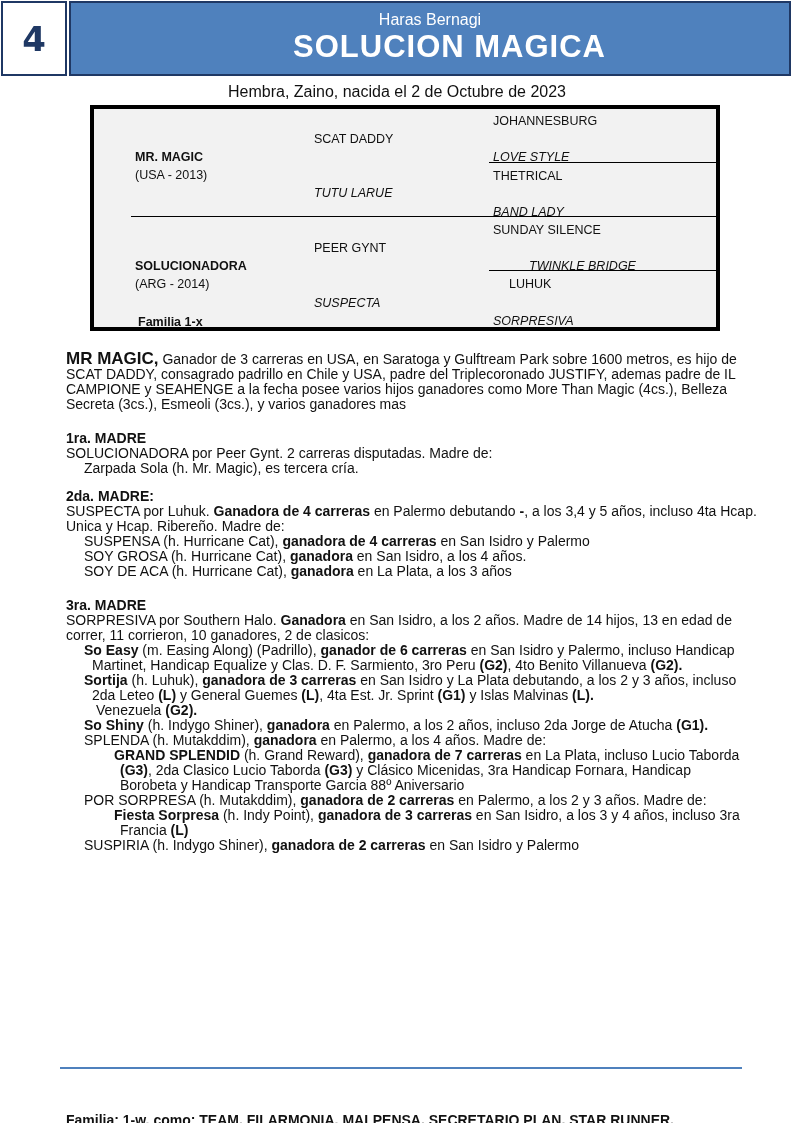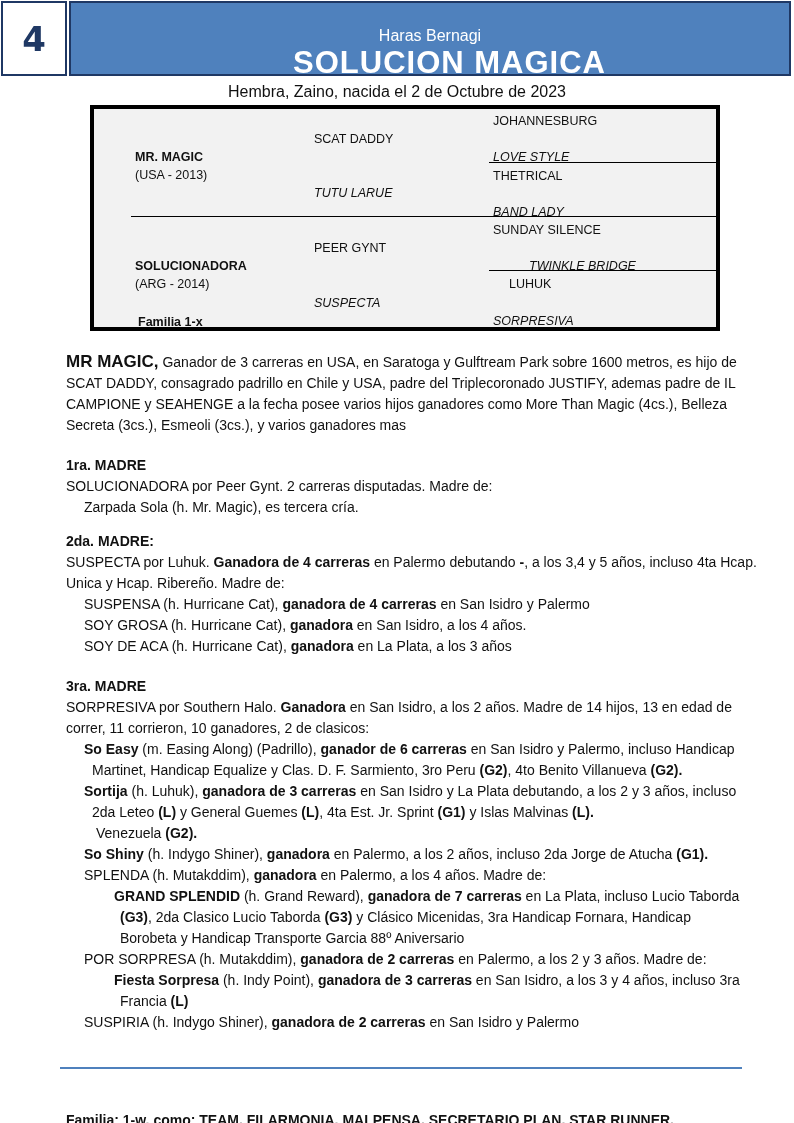--- a/index.html
+++ b/index.html
@@ -6,33 +6,33 @@
   body { width: 794px; height: 1123px; position: relative; overflow: hidden;
          font-family: "Liberation Sans", sans-serif; color: #111; }
 
   .lot-box { position: absolute; left: 1px; top: 1px; width: 66px; height: 75px;
              border: 2px solid #1f3864; background: #fff; box-sizing: border-box;
              display: flex; align-items: center; justify-content: center;
              font-family: "DejaVu Sans", sans-serif; font-weight: bold; font-size: 34px; color: #1f3864; }
   .banner { position: absolute; left: 69px; top: 1px; width: 722px; height: 75px;
             background: #4f81bd; border: 2px solid #1f3864; box-sizing: border-box;
             color: #fff; text-align: center; }
-  .banner .haras { margin-top: 24px; font-size: 16px; }
+  .banner .haras { margin-top: 8px; font-size: 16px; }
   .banner .horse { font-size: 31px; font-weight: bold; letter-spacing: 1px; margin-top: 0px; padding-left: 39px; }
 
   .subtitle { position: absolute; left: 0; width: 794px; top: 83px; text-align: center; font-size: 16px; }
 
   .pedigree { position: absolute; left: 90px; top: 105px; width: 630px; height: 226px;
               border: 4px solid #000; box-sizing: border-box; background: #f2f2f2; }
   .ped-text { position: absolute; font-size: 12.5px; white-space: nowrap; }
   .b { font-weight: bold; }
   .i { font-style: italic; }
   .hline { position: absolute; height: 1px; background: #000; }
 
-  .content { position: absolute; left: 66px; top: 351px; width: 700px; font-size: 14px; line-height: 21px; }
+  .content { position: absolute; left: 66px; top: 351px; width: 700px; font-size: 14px; line-height: 15px; }
   .content p { margin: 0; }
   .intro-name { font-size: 17px; font-weight: bold; }
   .section-title { font-weight: bold; margin-top: 13px !important; }
   .ind1 { padding-left: 18px; }
   .ind1w { padding-left: 18px; }
   .cont1 { padding-left: 26px; }
   .ind2 { padding-left: 48px; }
   .cont2 { padding-left: 54px; }
   .cont3 { padding-left: 30px; }
 

